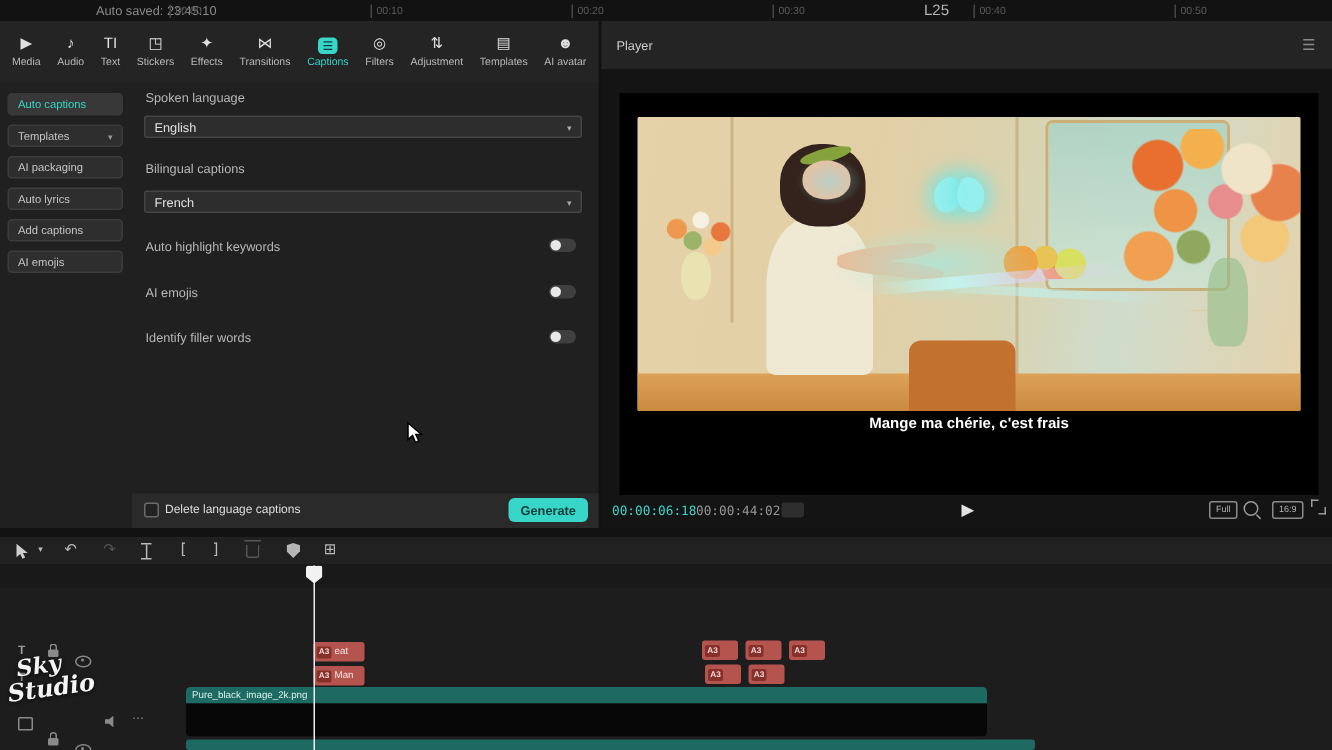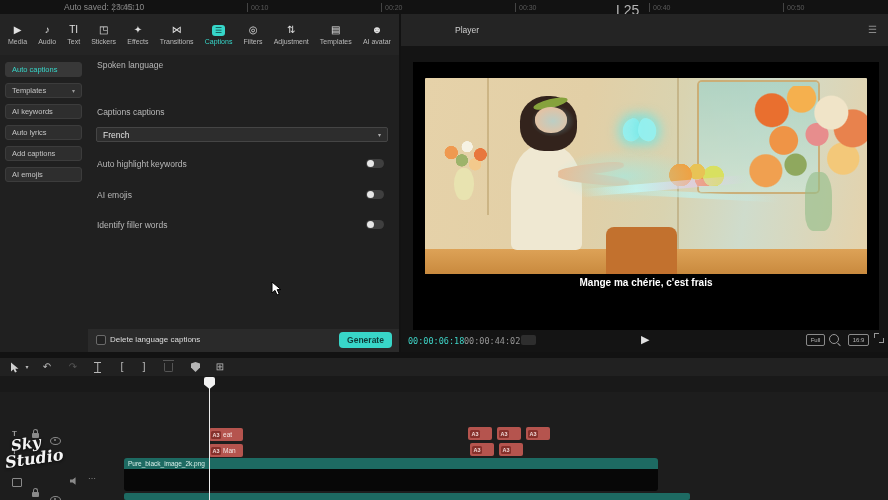--- a/index.html
+++ b/index.html
@@ -2,21 +2,21 @@
 <html><head>
 <meta charset="utf-8">
 <style>
   html,body{margin:0;padding:0;background:#000;}
   #app{position:relative;width:888px;height:500px;background:#121212;overflow:hidden;
        font-family:"Liberation Sans",sans-serif;color:#ccc;-webkit-font-smoothing:antialiased;}
   .abs{position:absolute;}
 
   
   .autosave{left:64px;top:2px;font-size:8.5px;color:#8a8a8a;}
-  .wintitle{left:616px;top:2px;font-size:14px;color:#b5b5b5;}
+  .wintitle{left:616px;top:2px;font-size:10px;color:#b5b5b5;}
 
   
   .left-panel{left:0;top:14px;width:399px;height:338px;background:#202020;}
   .tools{left:0;top:14px;width:399px;height:41px;background:#242424;display:flex;align-items:center;
          justify-content:space-between;padding:0 8px;box-sizing:border-box;}
   .tab{display:flex;flex-direction:column;align-items:center;gap:2px;font-size:7px;color:#b9b9b9;white-space:nowrap;cursor:pointer;}
   .tab .ticon{font-size:10px;line-height:12px;height:12px;color:#e0e0e0;}
   .tab.active{color:#36d6c9;}
   .tab.active .ticon{background:#36d6c9;color:#0d3b38;border-radius:3px;padding:0 3px;font-size:8px;height:11px;line-height:11px;}
   .sidebar-btn{left:5px;width:77px;height:15px;background:#2e2e2e;border:1px solid #3c3c3c;border-radius:3px;
@@ -32,21 +32,21 @@
   .switch::before{content:'';position:absolute;left:1px;top:1px;width:7px;height:7px;border-radius:50%;background:#e8e8e8;}
   .panel-footer{left:88px;top:329px;width:311px;height:23px;background:#2a2a2a;}
   .checkbox{left:96px;top:335px;width:8px;height:8px;border:1px solid #6a6a6a;border-radius:2px;background:#222;cursor:pointer;}
   .del-label{left:110px;top:335px;font-size:8px;color:#dedede;}
   .generate-btn{left:339px;top:332px;width:53px;height:16px;background:#38d6c8;border-radius:4px;border:none;
           font-size:8.5px;font-weight:bold;color:#0d3b38;display:flex;align-items:center;justify-content:center;cursor:pointer;font-family:"Liberation Sans",sans-serif;}
 
   
   .player-panel{left:401px;top:14px;width:487px;height:338px;background:#141414;}
   .player-header{left:401px;top:14px;width:487px;height:32px;background:#242424;}
-  .player-title{left:411px;top:25px;font-size:8.5px;color:#cfcfcf;margin-left:44px;}
+  .player-title{left:411px;top:25px;font-size:8.5px;color:#cfcfcf;}
   .hamburger{left:868px;top:24px;font-size:10px;color:#8a8a8a;cursor:pointer;}
   .video-frame{left:413px;top:62px;width:466px;height:268px;background:#000;}
   .video-image{position:absolute;left:12px;top:16px;width:442px;height:196px;overflow:hidden;border-radius:1px;
     background:linear-gradient(100deg,#e6d2a9 0%,#e2cfa6 35%,#d9d3b0 55%,#cfdccc 72%,#e5d2ab 100%);}
   .v-window{position:absolute;left:62%;top:2%;width:27%;height:56%;border-radius:3px;
     background:linear-gradient(#abd3c5,#cfe3d2);box-shadow:0 0 0 2px #caa86c;opacity:.85;}
   .v-trim1{position:absolute;left:14%;top:0;width:2px;height:70%;background:rgba(160,130,70,.35);}
   .v-trim2{position:absolute;left:57%;top:0;width:2px;height:100%;background:rgba(160,130,70,.35);}
   .v-table{position:absolute;left:0;bottom:0;width:100%;height:13%;background:linear-gradient(#dda257,#c98a3e);}
   .v-chair{position:absolute;left:41%;bottom:0;width:16%;height:24%;background:#c2712e;border-radius:8px 8px 0 0;}
@@ -210,34 +210,38 @@
   </div>
 
   <div class="abs sidebar-btn active" style="top:62px;">
       <span>Auto captions</span>
     </div>
   <div class="abs sidebar-btn" style="top:83px;">
       <span>Templates</span>
       <span class="chev">▾</span>
     </div>
   <div class="abs sidebar-btn" style="top:104px;">
-      <span>AI keywords</span>
+      <span>AI packaging</span>
     </div>
   <div class="abs sidebar-btn" style="top:125px;">
       <span>Auto lyrics</span>
     </div>
   <div class="abs sidebar-btn" style="top:146px;">
       <span>Add captions</span>
     </div>
   <div class="abs sidebar-btn" style="top:167px;">
       <span>AI emojis</span>
     </div>
 
   <div class="abs f-label" style="left:97px;top:60px;">Spoken language</div>
-  <div class="abs f-label" style="left:97px;top:107px;">Captions captions</div>
+  <div class="abs select" style="top:77px;">
+    <span>English</span>
+    <span class="chev">▾</span>
+  </div>
+  <div class="abs f-label" style="left:97px;top:107px;">Bilingual captions</div>
   <div class="abs select" style="top:127px;">
     <span>French</span>
     <span class="chev">▾</span>
   </div>
   <div class="abs f-label" style="left:97px;top:159px;">Auto highlight keywords</div>
   <div class="abs switch" style="top:159px;"></div>
   <div class="abs f-label" style="left:97px;top:190px;">AI emojis</div>
   <div class="abs switch" style="top:190px;"></div>
   <div class="abs f-label" style="left:97px;top:220px;">Identify filler words</div>
   <div class="abs switch" style="top:220px;"></div>

